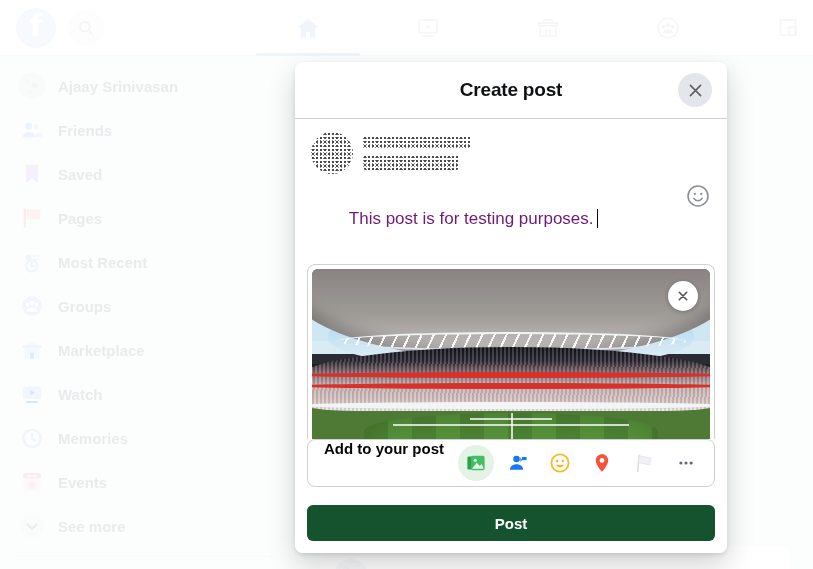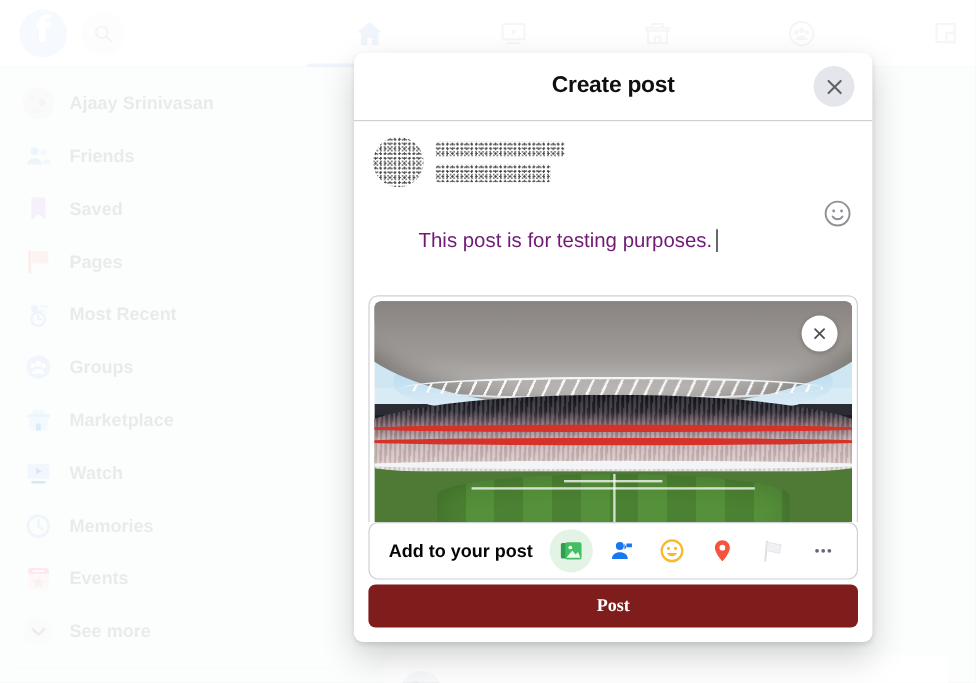--- a/index.html
+++ b/index.html
@@ -96,21 +96,21 @@
 
   
   #page-fade {
     position: absolute; inset: 0;
     background: rgba(255,255,255,0.80);
     pointer-events: none;
   }
 
   
   #modal {
-    position: absolute; left: 295px; top: 44px;
+    position: absolute; left: 295px; top: 62px;
     width: 432px; height: 491px;
     background: #ffffff;
     border-radius: 8px;
     box-shadow: 0 12px 28px rgba(0,0,0,0.18), 0 2px 4px rgba(0,0,0,0.10);
     display: flex; flex-direction: column;
     overflow: hidden;
   }
   .modal-header {
     height: 57px; flex: 0 0 auto;
     display: flex; align-items: center; justify-content: center;
@@ -237,38 +237,38 @@
     position: absolute; right: 12px; top: 12px;
     width: 30px; height: 30px; border-radius: 50%;
     background: #ffffff; box-shadow: 0 1px 4px rgba(0,0,0,0.25);
     display: flex; align-items: center; justify-content: center;
     cursor: pointer; z-index: 5;
   }
 
   .modal-footer { flex: 0 0 auto; padding: 0 12px 12px 12px; background:#fff; }
   .add-row {
     border: 1px solid #ced0d4; border-radius: 8px;
-    height: 48px; display: flex; align-items: center;
+    height: 48px; display: flex; 
     padding: 0 10px 0 16px;
   }
   .add-label { font-size: 15px; font-weight: bold; color: #050505; }
   .add-icons { margin-left: auto; display: flex; align-items: center; gap: 6px; }
   .add-ico {
     width: 36px; height: 36px; border-radius: 50%;
     display: flex; align-items: center; justify-content: center;
     cursor: pointer;
   }
   .add-ico.active { background: #e3f3e6; }
   .post-btn {
-    margin-top: 4px; height: 36px; border-radius: 6px;
-    background: #7f1d1d; color: #fff;
+    margin-top: 18px; height: 36px; border-radius: 6px;
+    background: #14532d; color: #fff;
     font-size: 15px; font-weight: bold;
     display: flex; align-items: center; justify-content: center;
     cursor: pointer; border: none; width: 100%;
-    font-family: Liberation Serif, serif;
+    font-family: Liberation Sans, sans-serif;
   }
 </style>
 </head>
 <body>
 
 <div id="bg-page">
 
   <div class="topbar">
     <div class="fb-logo">
       <span class="f">f</span>

